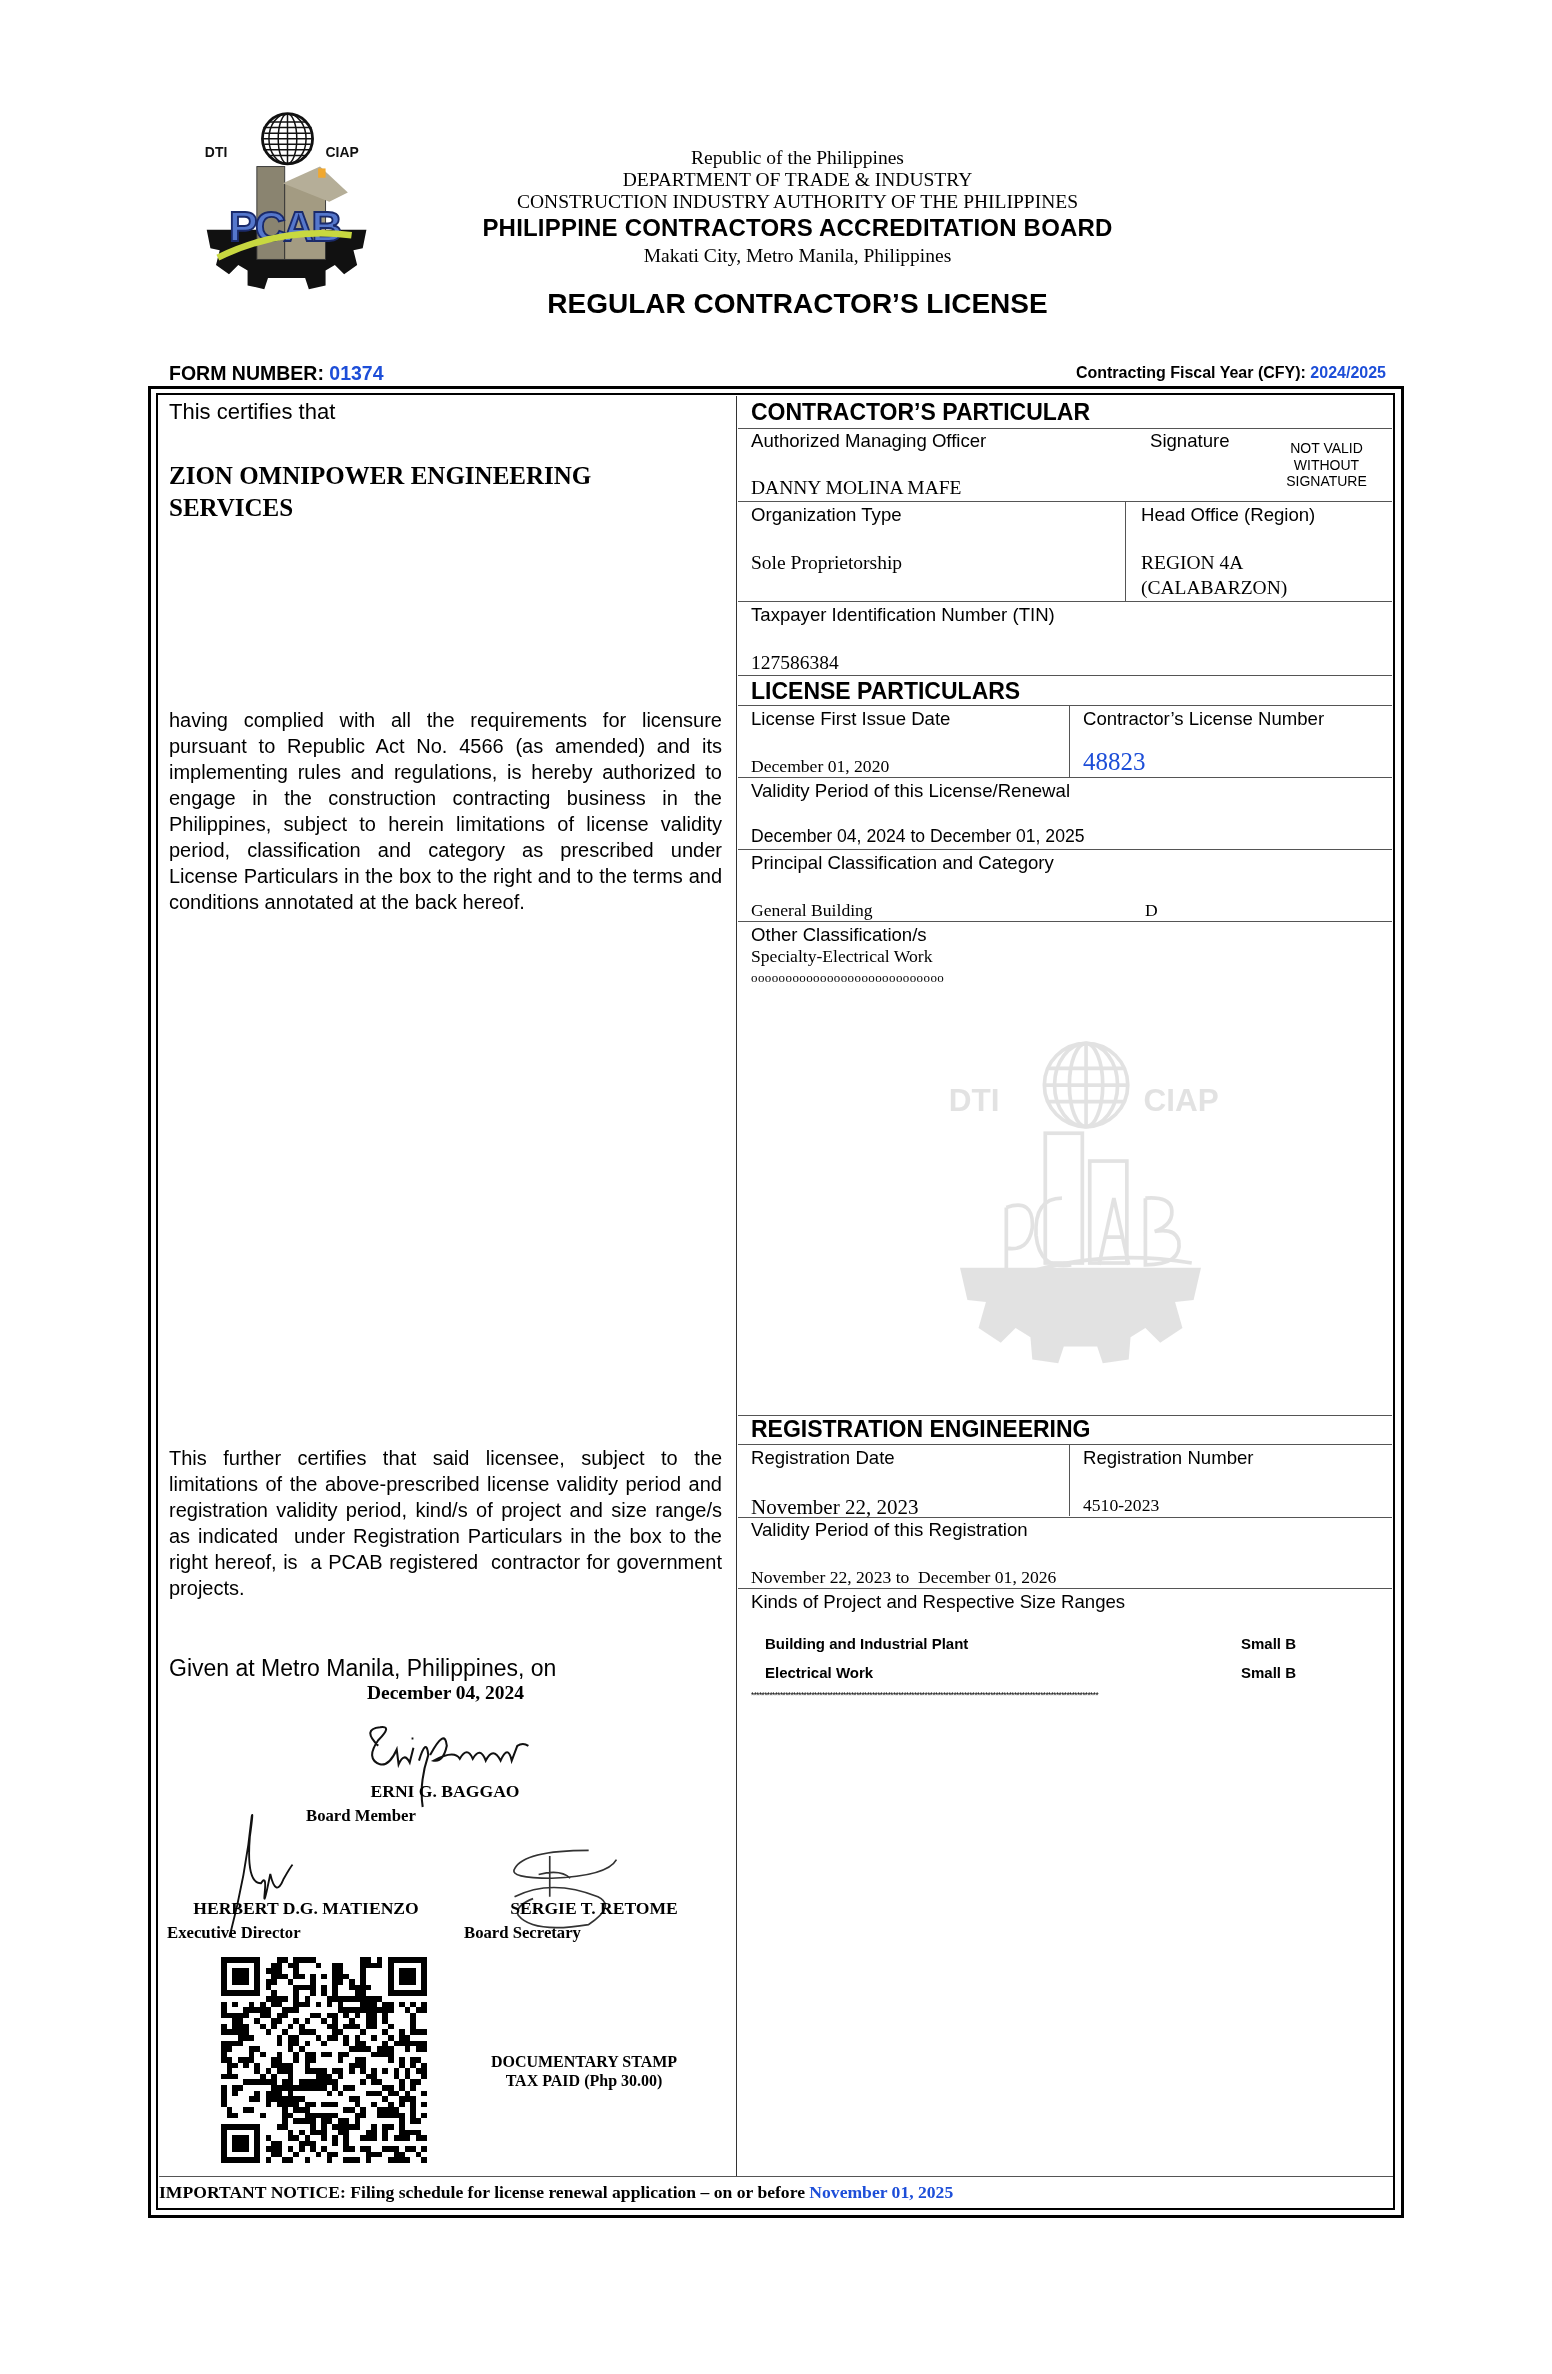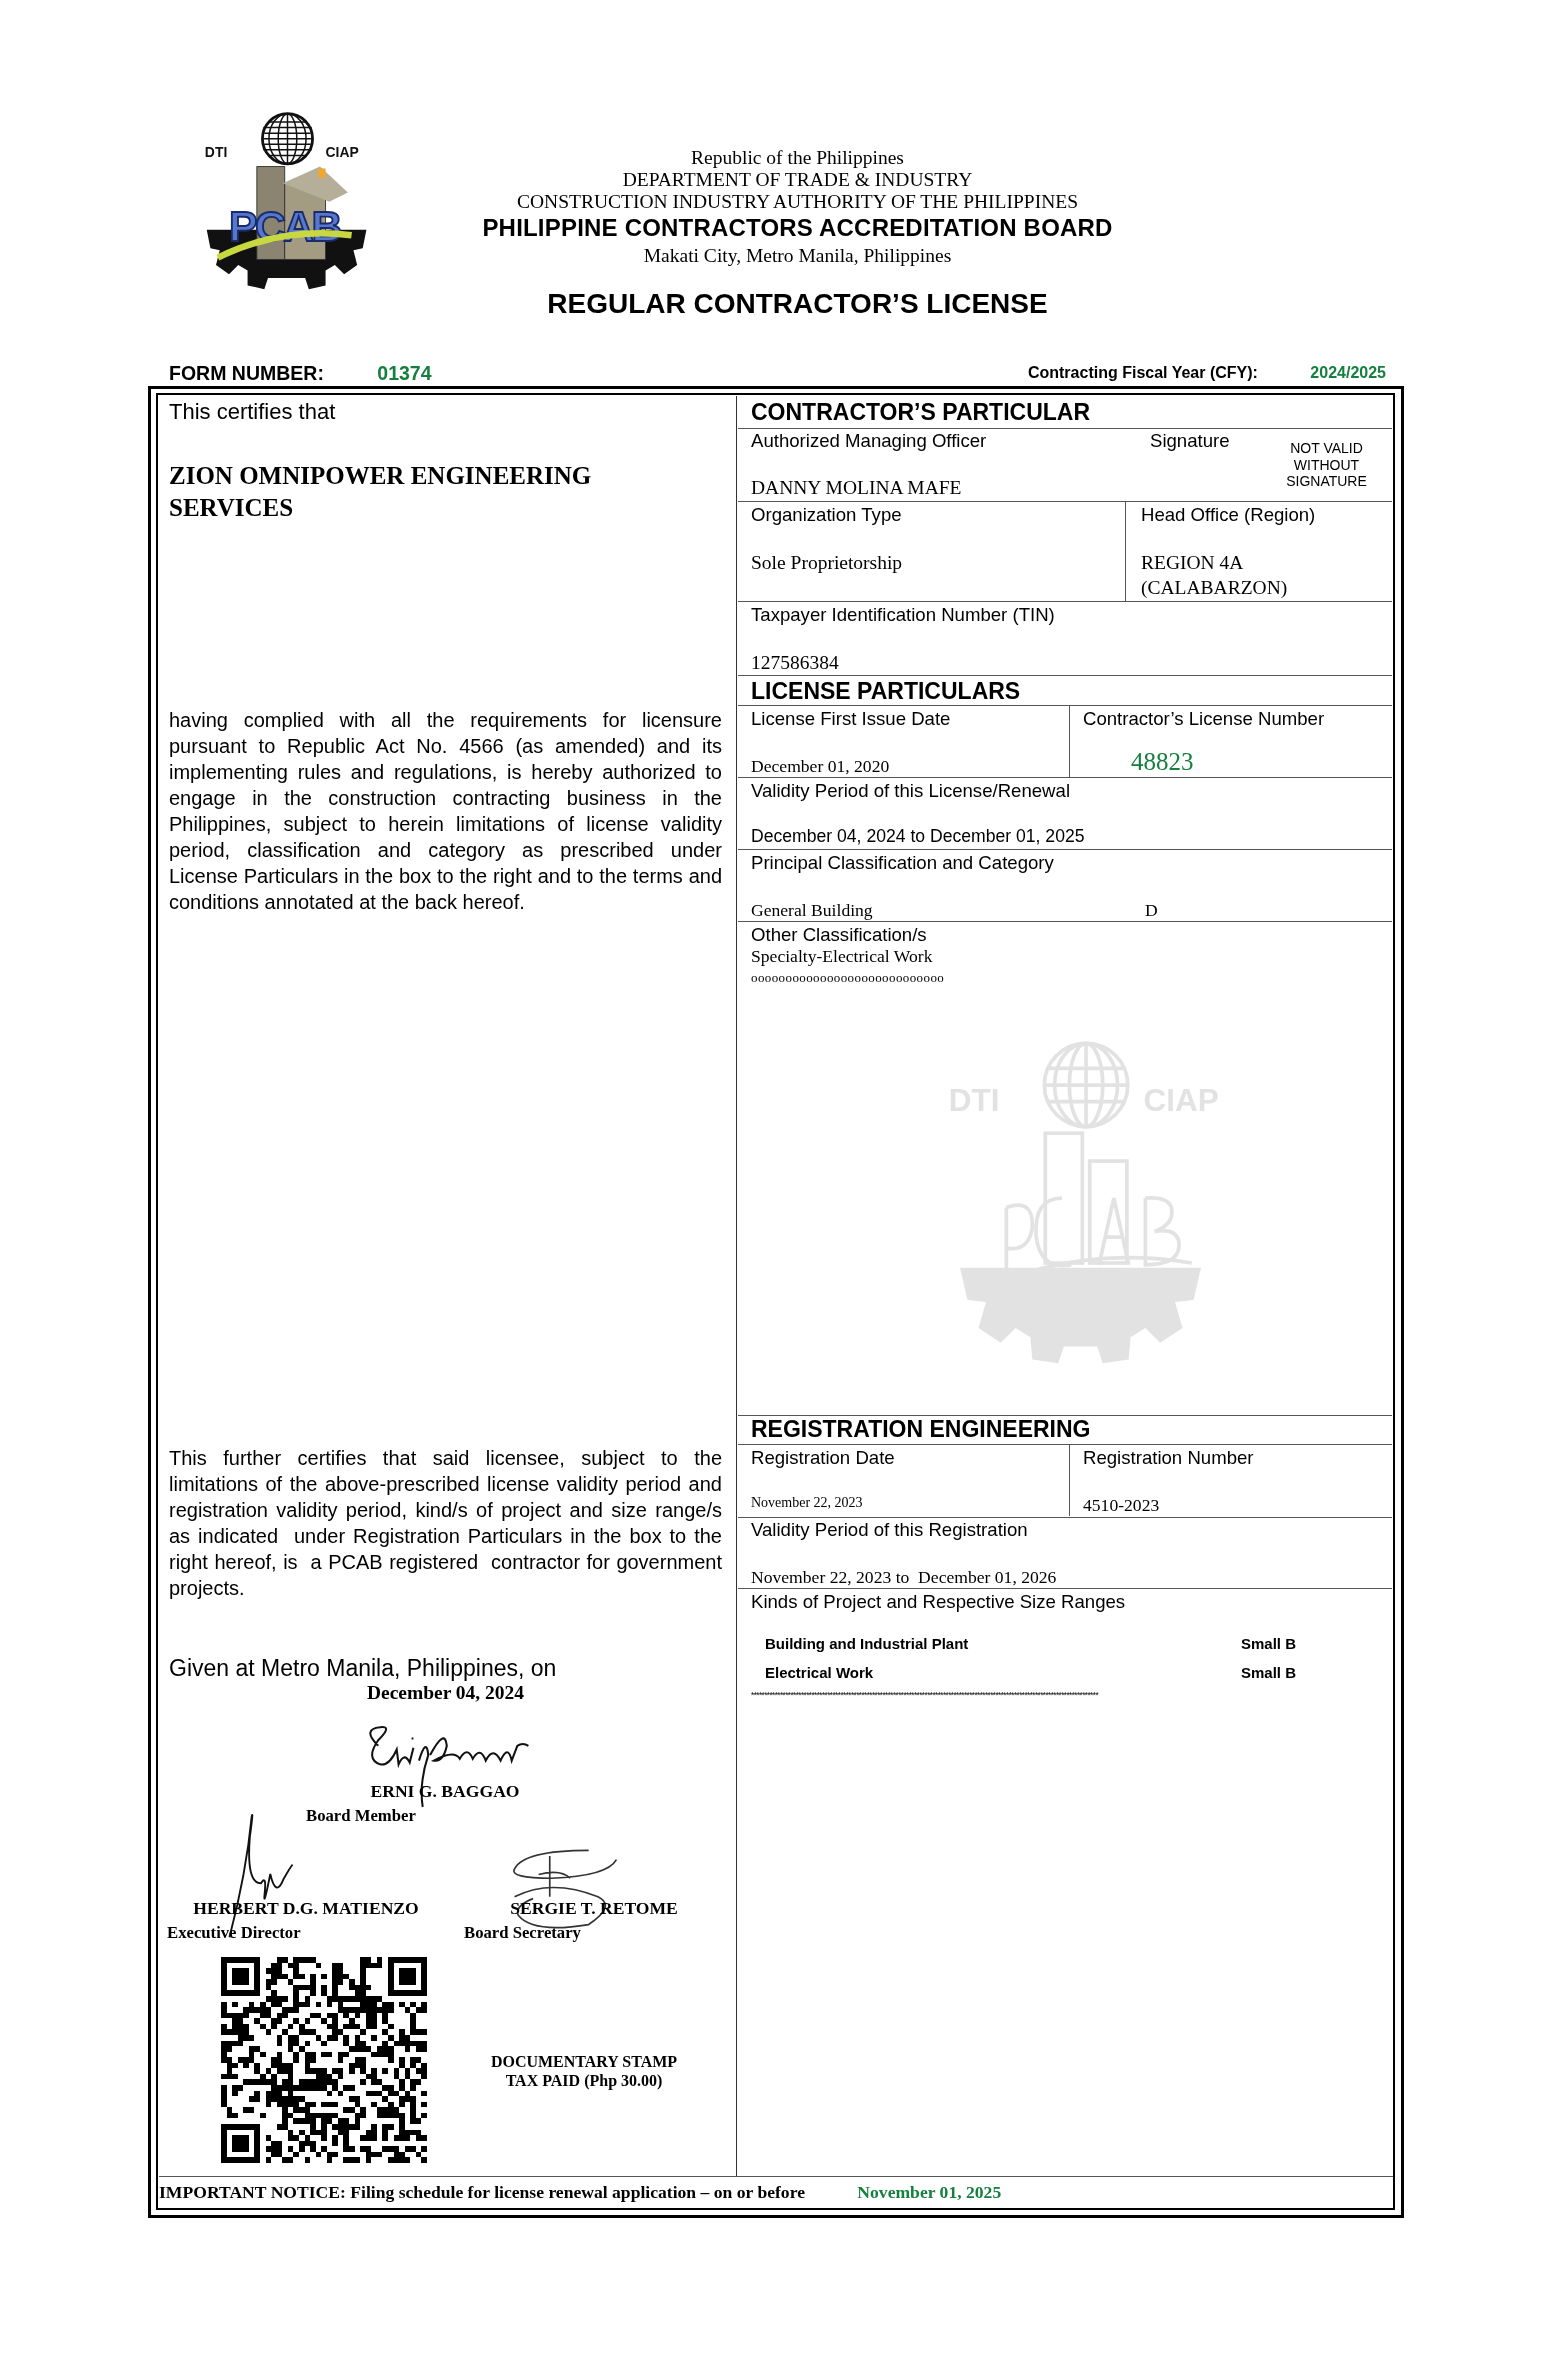--- a/index.html
+++ b/index.html
@@ -1,20 +1,20 @@
 <!DOCTYPE html>
 <html style="font-size:15px"><head>
 <meta charset="utf-8">
 <style>
   html, body { margin: 0; padding: 0; background: #ffffff; }
   body { width: 1553px; height: 2375px; position: relative; overflow: hidden; color: #000; }
   .abs { position: absolute; }
   .serif { font-family: "Liberation Serif", "DejaVu Serif", serif; }
   .sans { font-family: "Liberation Sans", "DejaVu Sans", sans-serif; }
-  .red { color: #15803d; margin-left: 48px; }
+  .red { color: #1d4ed8; }
 
   
   #logo { left: 190px; top: 109px; width: 195px; height: 195px; }
   .hdr-line { left: 445px; width: 705px; text-align: center; white-space: nowrap; }
   #hdr-republic { top: 147px; font-size: 19.5px; }
   #hdr-dti { top: 169px; font-size: 19.5px; }
   #hdr-ciap { top: 191px; font-size: 19.5px; }
   #hdr-pcab { top: 214px; font-size: 24px; font-weight: bold; letter-spacing: 0.2px; }
   #hdr-makati { top: 245px; font-size: 19.5px; }
   #hdr-title { top: 288px; font-size: 28px; font-weight: bold; }
@@ -770,21 +770,21 @@
   <text x="228" y="96" font-family="Liberation Sans, sans-serif" font-weight="bold" font-size="34" fill="#9a9a9a">CIAP</text>
 </svg>
 
 <div class="rule" style="top:1415px;"></div>
 
 <div class="sec-hdr sans" style="top:1416px;">REGISTRATION ENGINEERING</div>
 <div class="rule" style="top:1444px;"></div>
 
 <div class="lbl sans" style="left:751px; top:1447px;">Registration Date</div>
 <div class="lbl sans" style="left:1083px; top:1447px;">Registration Number</div>
-<div class="val serif" style="left:751px; top:1495px; font-size:14px;">November 22, 2023</div>
+<div class="val serif" style="left:751px; top:1495px; font-size:21px;">November 22, 2023</div>
 <div class="val serif" style="left:1083px; top:1495px; font-size:17.6px;">4510-2023</div>
 <div class="vrule" style="left:1069px; top:1444px; height:72px;"></div>
 <div class="rule" style="top:1517px;"></div>
 
 <div class="lbl sans" style="left:751px; top:1519px;">Validity Period of this Registration</div>
 <div class="val serif" style="left:751px; top:1567px; font-size:17.6px; white-space:pre;">November 22, 2023 to  December 01, 2026</div>
 <div class="rule" style="top:1588px;"></div>
 
 <div class="lbl sans" style="left:751px; top:1591px;">Kinds of Project and Respective Size Ranges</div>
 <div class="abs" style="left:765px; top:1635px; width:538px;">

